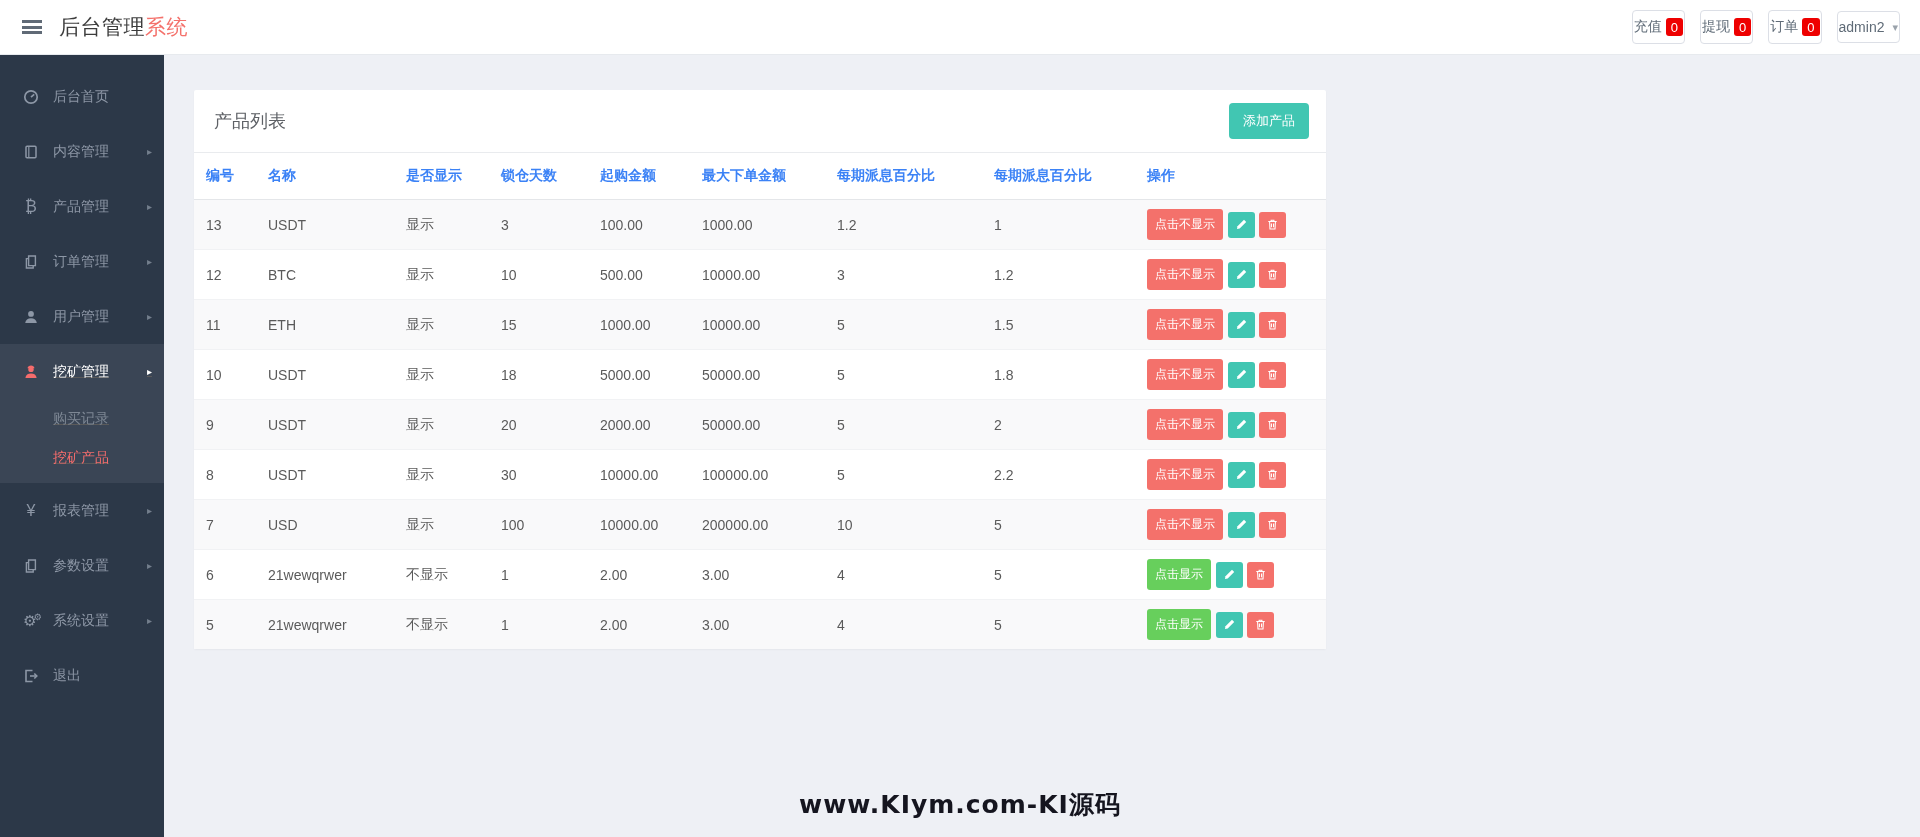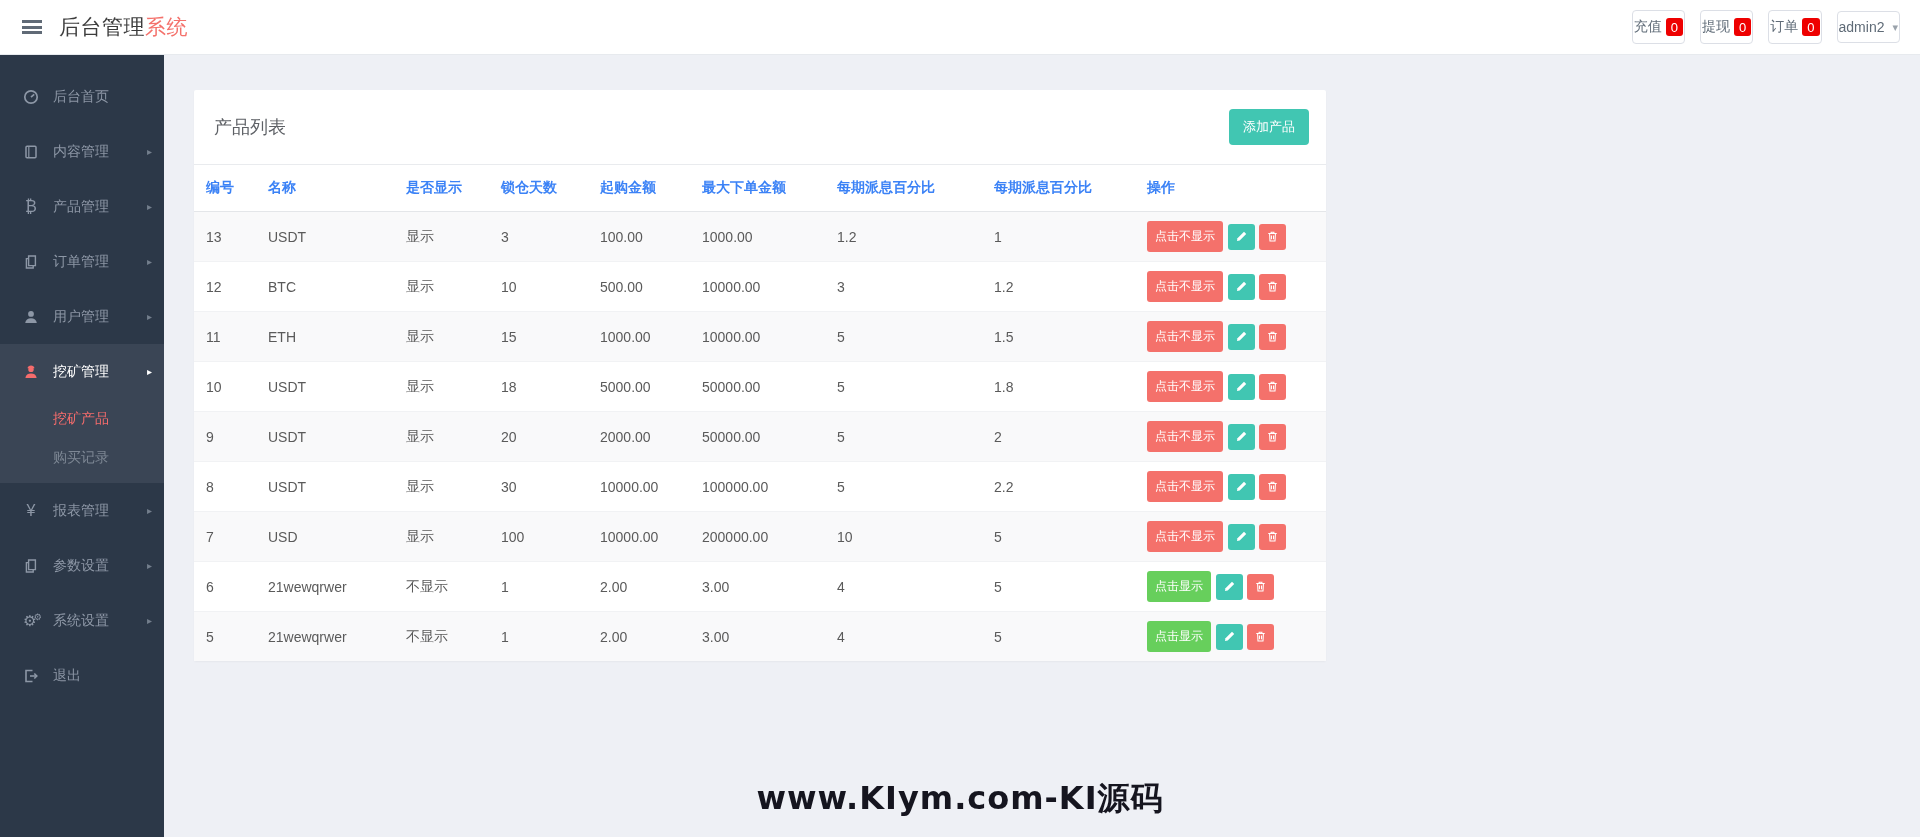--- a/index.html
+++ b/index.html
@@ -44,28 +44,28 @@
     color:#8d97a6; font-size:15px; line-height:1; }
   .side-icon svg { width:16px; height:16px; }
   .chev { margin-left:auto; font-size:10px; color:#737e8c; }
   .side-group.open { background:#3a4555; }
   .side-group.open > .side-item { color:#ffffff; }
   .side-group.open > .side-item .side-icon { color:var(--sidebar-active,#f56c6c); }
   .side-group.open > .side-item .chev { color:#ffffff; }
   .sub-item { height:39px; display:flex; align-items:center;
     padding-left:53px; color:#7d8794; font-size:14px; cursor:pointer; }
   .sub-item.active { color:var(--sidebar-active,#f56c6c); }
-  .side-group.open { padding-bottom:6px; }
+  .side-group.open { padding-bottom:6px;text-decoration:underline; }
   
   .main { position:absolute; left:180px; top:55px; right:0; bottom:0; background:#eef0f5; }
   .card {
     position:absolute; left:14px; top:35px; width:1132px;
     background:#fff; border-radius:2px; box-shadow:0 1px 2px rgba(0,0,0,0.04);
   }
-  .card-header { height:75px; display:flex; align-items:center;
+  .card-header { height:63px; display:flex; align-items:center;
     justify-content:space-between; padding:0 17px 0 20px; border-bottom:1px solid #e9ebee; }
   .card-title { font-size:18px; color:#5e6166; }
   .btn-add {
     background:var(--accent,#41c6b2); color:#fff; border:none; border-radius:4px;
     font-size:13px; padding:9px 14px; cursor:pointer; font-family:inherit;
   }
   
   table { width:100%; border-collapse:collapse; table-layout:fixed; }
   th { text-align:left; font-size:14px; font-weight:bold; color:#3b82f6;
     padding:14px 12px; border-bottom:1px solid #e4e6e9; }
@@ -79,21 +79,21 @@
   .btn-toggle.success { background:var(--success,#67cf5c); }
   .btn-ico { display:inline-flex; align-items:center; justify-content:center;
     width:27px; height:26px; border:none; border-radius:3px; color:#fff;
     cursor:pointer; margin-right:4px; vertical-align:middle; }
   .btn-ico svg { width:13px; height:13px; }
   .btn-ico.edit { background:var(--accent,#41c6b2); }
   .btn-ico.del { background:var(--danger,#f4716b); }
   
   .watermark {
     position:absolute; left:50%; bottom:16px; transform:translateX(-50%);
-    font-weight:800; font-size:32px; color:#15151f; letter-spacing:1px;
+    font-weight:800; font-size:25px; color:#15151f; letter-spacing:1px;
     font-family:"DejaVu Sans","Liberation Sans",sans-serif; white-space:nowrap;
   }
 </style>
 </head>
 <body>
 
 <header class="topbar">
   <span class="hamburger"></span>
   <span class="brand"><span>后台管理</span><span class="accent">系统</span></span>
   <div class="topbar-right">
@@ -170,22 +170,22 @@
         <span class="side-icon">
           <svg viewBox="0 0 16 16" fill="currentColor">
             <circle cx="8" cy="5.4" r="2.7"></circle>
             <path d="M4.5 4.3a3.6 3.6 0 0 1 7 0z"></path>
             <path d="M2.4 14c.3-2.9 2.5-4.4 5.6-4.4s5.3 1.5 5.6 4.4z"></path>
           </svg>
         </span>
         <span>挖矿管理</span>
         <span class="chev">▸</span>
       </div>
+      <div class="sub-item">购买记录</div>
       <div class="sub-item active">挖矿产品</div>
-      <div class="sub-item">购买记录</div>
     </div>
     <div class="side-item">
       <span class="side-icon">
         <span style="font-size:16px;">¥</span>
       </span>
       <span>报表管理</span>
       <span class="chev">▸</span>
     </div>
     <div class="side-item">
       <span class="side-icon">

